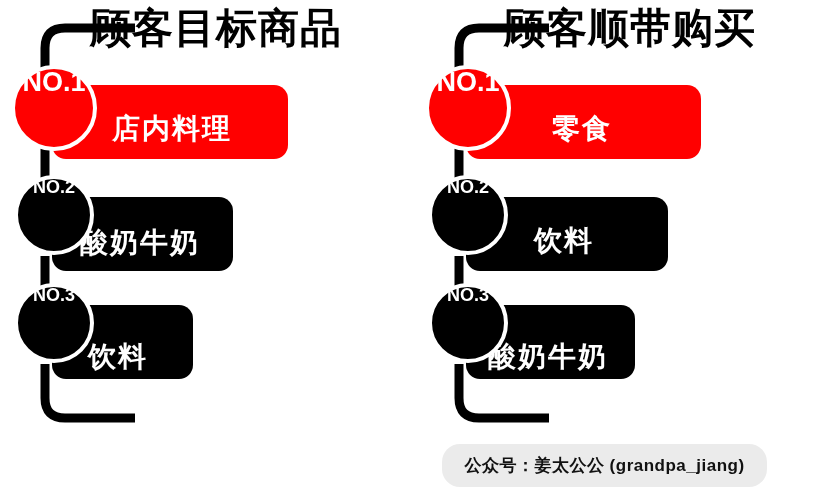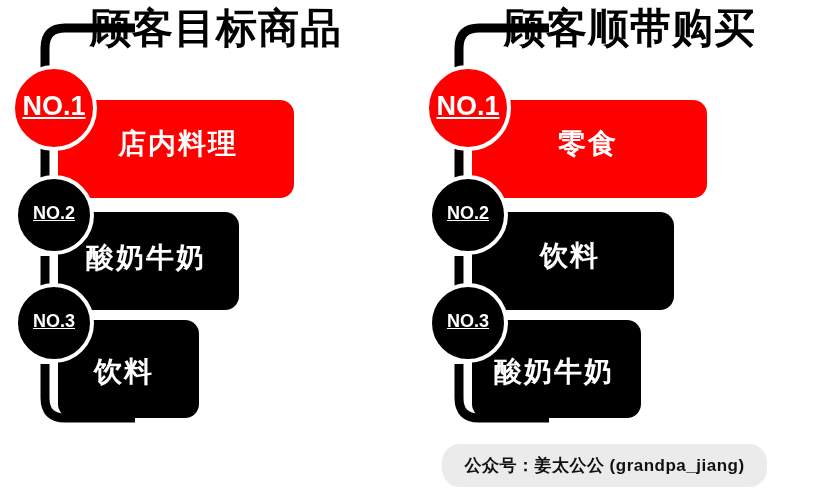--- a/index.html
+++ b/index.html
@@ -58,25 +58,24 @@
   .row {
     position: absolute;
     left: 0;
   }
   .row.r1 { top: 85px; }
   .row.r2 { top: 197px; }
   .row.r3 { top: 305px; }
 
   .bar {
     position: absolute;
-    left: 58px;
+    left: 52px;
     border-radius: 14px;
     background: #000000;
-    height: 98px;
-    margin-top: 15px;
+    height: 74px;
   }
   .bar.red { background: #ff0000; }
 
   .bar-label {
     position: absolute;
     color: #ffffff;
     font-size: 28px;
     font-weight: bold;
     white-space: nowrap;
     letter-spacing: 2px;
@@ -84,26 +83,24 @@
   }
 
   
   .bubble {
     position: absolute;
     border-radius: 50%;
     background: #000000;
     border: 4px solid #ffffff;
     box-sizing: border-box;
     display: flex;
-    align-items: center;
     justify-content: center;
     color: #ffffff;
     font-weight: bold;
     letter-spacing: 0px;
-    text-decoration: underline;
   }
   .bubble.red { background: #ff0000; }
 
   .bubble.b1 {
     left: 11px; top: -20px;
     width: 86px; height: 86px;
     font-size: 27px;
   }
   .bubble.b2, .bubble.b3 {
     left: 14px; top: -22px;

